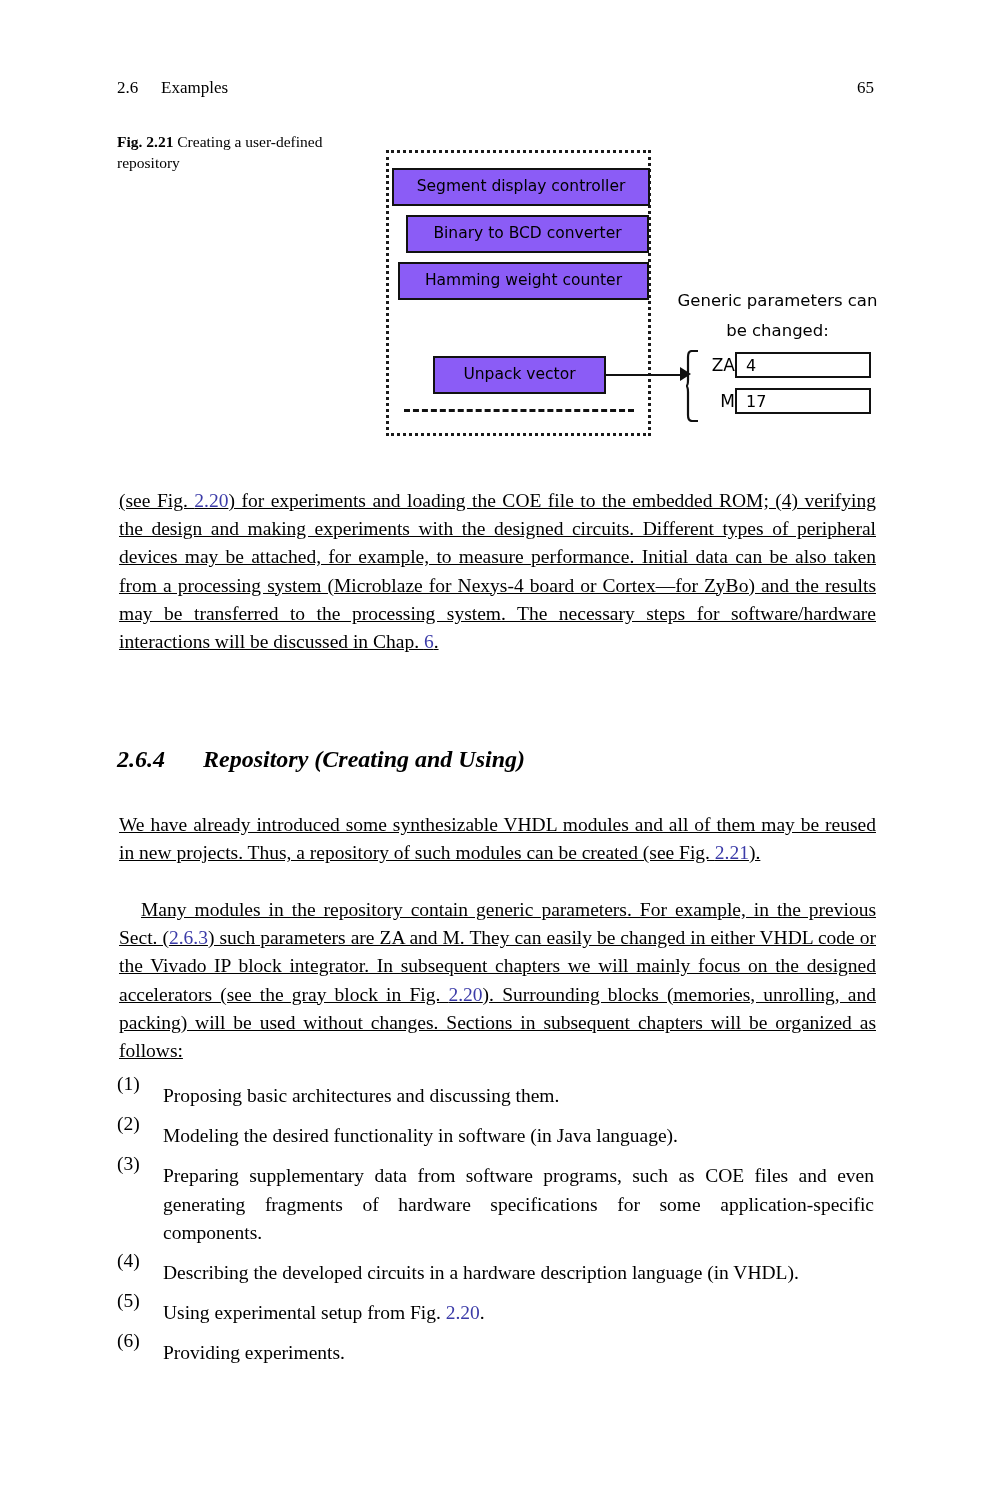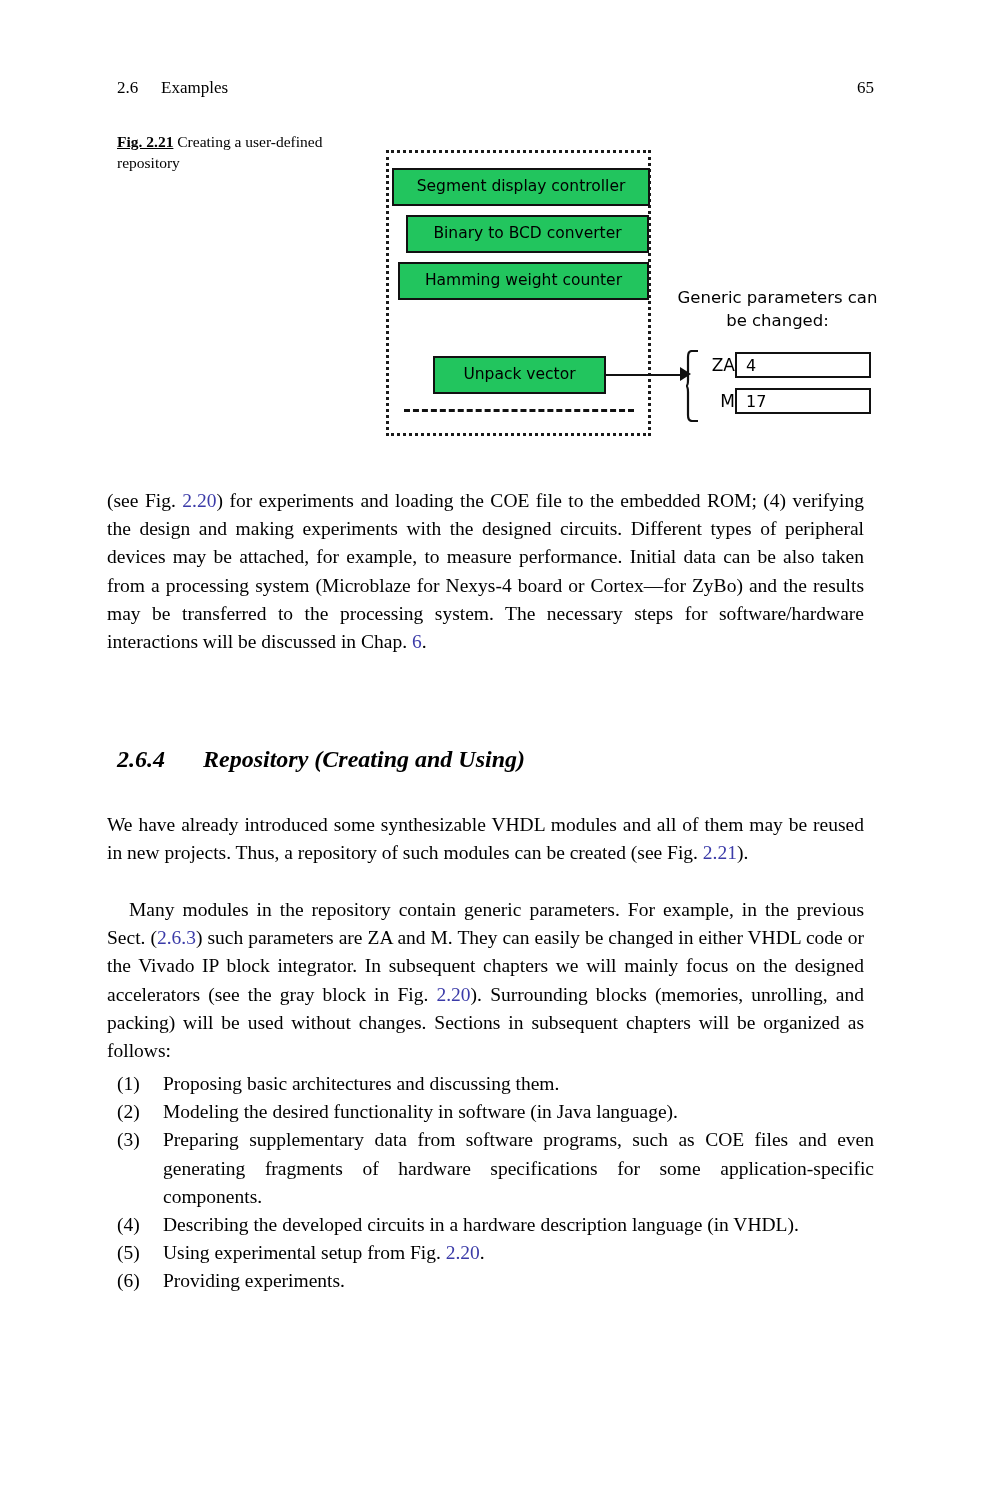--- a/index.html
+++ b/index.html
@@ -48,21 +48,20 @@
   .fig-caption {
     position: absolute;
     left: 117px;
     top: 131px;
     width: 250px;
     font-size: 15.5px;
     line-height: 21px;
   }
   .fig-caption .fig-label {
     font-weight: bold;
-    text-decoration: underline;
   }
 
   
   .figure {
     position: absolute;
     left: 380px;
     top: 128px;
     width: 500px;
     height: 320px;
     font-family: "DejaVu Sans", "Liberation Sans", sans-serif;
@@ -85,21 +84,21 @@
     top: 22px;
     width: 265px;
     height: 286px;
     border: 3px dotted #1a1a1a;
     box-sizing: border-box;
   }
 
   .mod-box {
     position: absolute;
     border: 2.5px solid #111111;
-    background: #22c55e;
+    background: #8b5cf6;
     box-sizing: border-box;
     font-size: 15.5px;
     line-height: 1;
     display: flex;
     align-items: center;
     justify-content: center;
     white-space: nowrap;
     height: 38px;
   }
   .mod-0 { left: 12px;  top: 40px;  width: 258px; }
@@ -146,21 +145,21 @@
     font-size: 16.5px;
     line-height: 23px;
   }
   .note-generic {
     position: absolute;
     left: 295px;
     top: 158px;
     width: 205px;
     text-align: center;
     font-size: 16.5px;
-    line-height: 23px;
+    line-height: 30px;
   }
 
   
   .param-group {
     position: absolute;
     left: 305px;
     top: 222px;
     width: 195px;
     height: 72px;
   }
@@ -194,26 +193,27 @@
     background: #ffffff;
     font-size: 16px;
     display: flex;
     align-items: center;
     padding-left: 9px;
   }
 
   
   .body-para {
     position: absolute;
-    left: 107px;
+    left: 119px;
     width: 757px;
     font-size: 19.5px;
     line-height: 28.2px;
     text-align: justify;
     text-justify: inter-word;
+    text-decoration: underline;
   }
   .p1 { top: 487px; }
   .p2 { top: 811px; }
   .p3 { top: 896px; text-indent: 22px; }
 
   .xref {
     color: #3b3ba8;
   }
 
   .section-heading {
@@ -246,20 +246,21 @@
     margin-bottom: 0px;
   }
   .numlist .marker {
     width: 46px;
     flex: 0 0 46px;
   }
   .numlist .li-text {
     flex: 1 1 auto;
     text-align: justify;
     text-justify: inter-word;
+    margin-top: 12px;
   }
   .numlist .li-text.nojust { text-align: left; }
 </style>
 </head>
 <body>
 
 <div class="page">
 
   <div class="running-head">
     <span class="sec-num">2.6</span><span class="sec-title">Examples</span>

